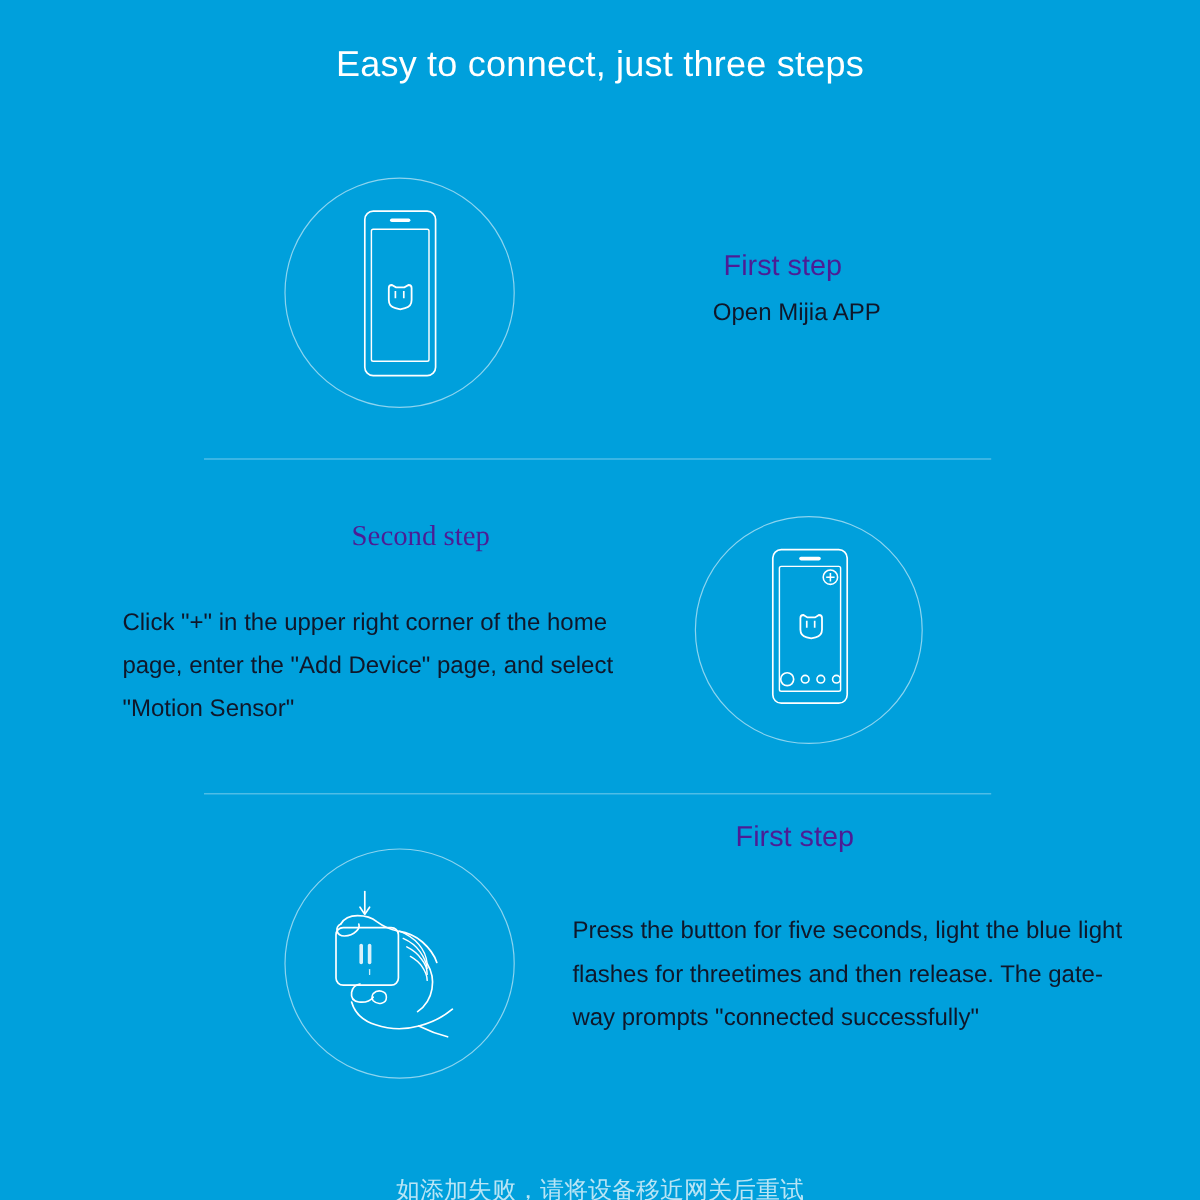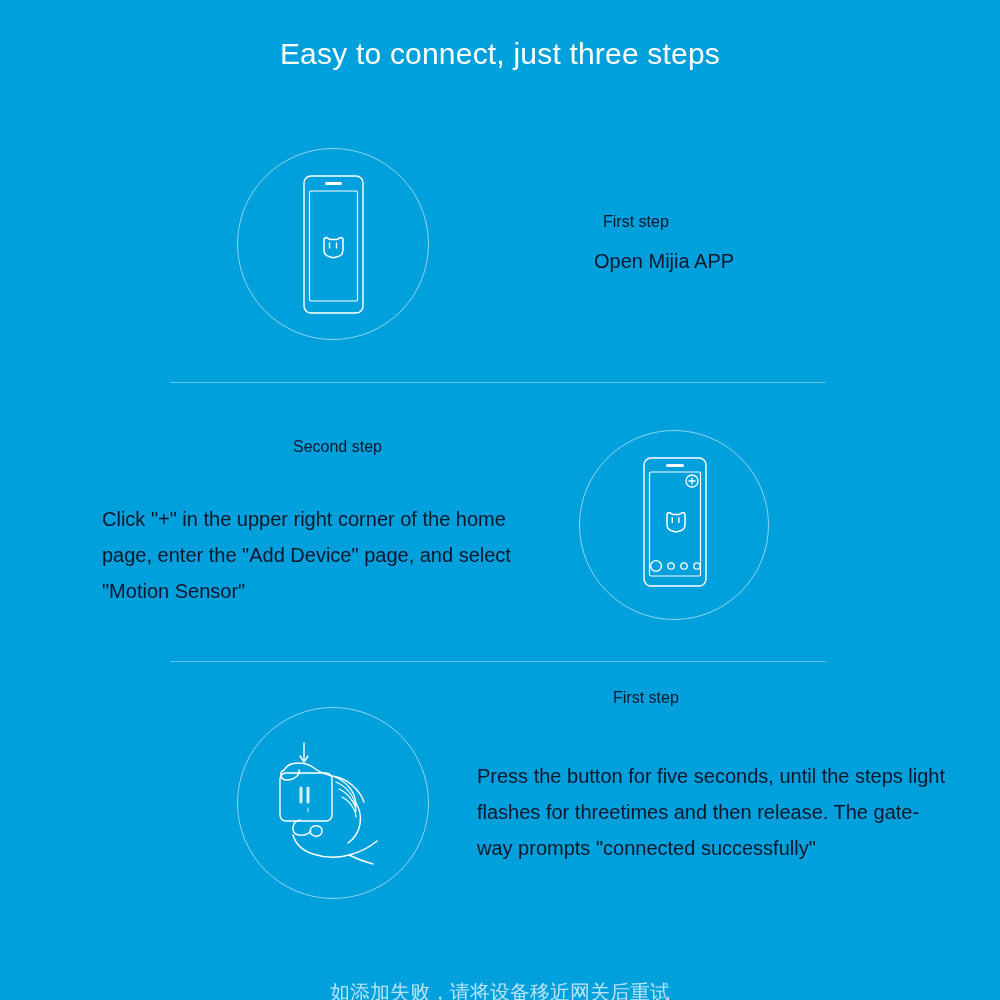--- a/index.html
+++ b/index.html
@@ -56,40 +56,40 @@
   }
   .illus svg { display: block; }
 
   #illus-step1 { left: 237px; top: 148px;  width: 192px; height: 192px; }
   #illus-step2 { left: 579px; top: 430px;  width: 190px; height: 190px; }
   #illus-step3 { left: 237px; top: 707px;  width: 192px; height: 192px; }
 
   
   .step-heading {
     position: absolute;
-    font-size: 16px;
+    font-size: 24px;
     font-weight: 400;
-    color: #0f172a;
+    color: #4c1d95;
     line-height: 28px;
     white-space: nowrap;
   }
   .step-body {
     position: absolute;
     font-size: 20px;
     font-weight: 400;
     color: #0f172a;
     line-height: 36px;
   }
 
   
   #step1-heading { left: 603px; top: 208px; }
   #step1-body    { left: 594px; top: 243px; width: 330px; }
 
   
-  #step2-heading { left: 293px; top: 433px; }
+  #step2-heading { left: 293px; top: 433px; font-family: Liberation Serif, serif; }
   #step2-body    { left: 102px; top: 501px; width: 440px; }
 
   
   #step3-heading { left: 613px; top: 684px; }
   #step3-body    { left: 477px; top: 758px; width: 470px; }
 
   
   .bottom-note {
     position: absolute;
     left: 0;
@@ -187,17 +187,17 @@
       <path d="M73 120 q3-3 7-2 q4 1 4 5 q0 4-4 5 q-4 1-7-2 q-2-3 0-6" stroke-width="1.3"></path>
 
       <path d="M55 127 q4 14 20 19 q18 6 36 1 q16-4 28-14" stroke-width="1.4"></path>
       <path d="M118 95 q6 10 4 21 q-2 12-12 19" stroke-width="1.4"></path>
 
       <path d="M111 147 q12 6 24 9" stroke-width="1.4"></path>
     </svg>
   </div>
 
   <div class="step-heading" id="step3-heading">First step</div>
-  <div class="step-body" id="step3-body">Press the button for five seconds, until the steps light flashes for threetimes and then release. The gate-way prompts "connected successfully"</div>
+  <div class="step-body" id="step3-body">Press the button for five seconds, light the blue light flashes for threetimes and then release. The gate-way prompts "connected successfully"</div>
 
   <div class="bottom-note">如添加失败，请将设备移近网关后重试</div>
 
 </div>
 
 </body></html>

